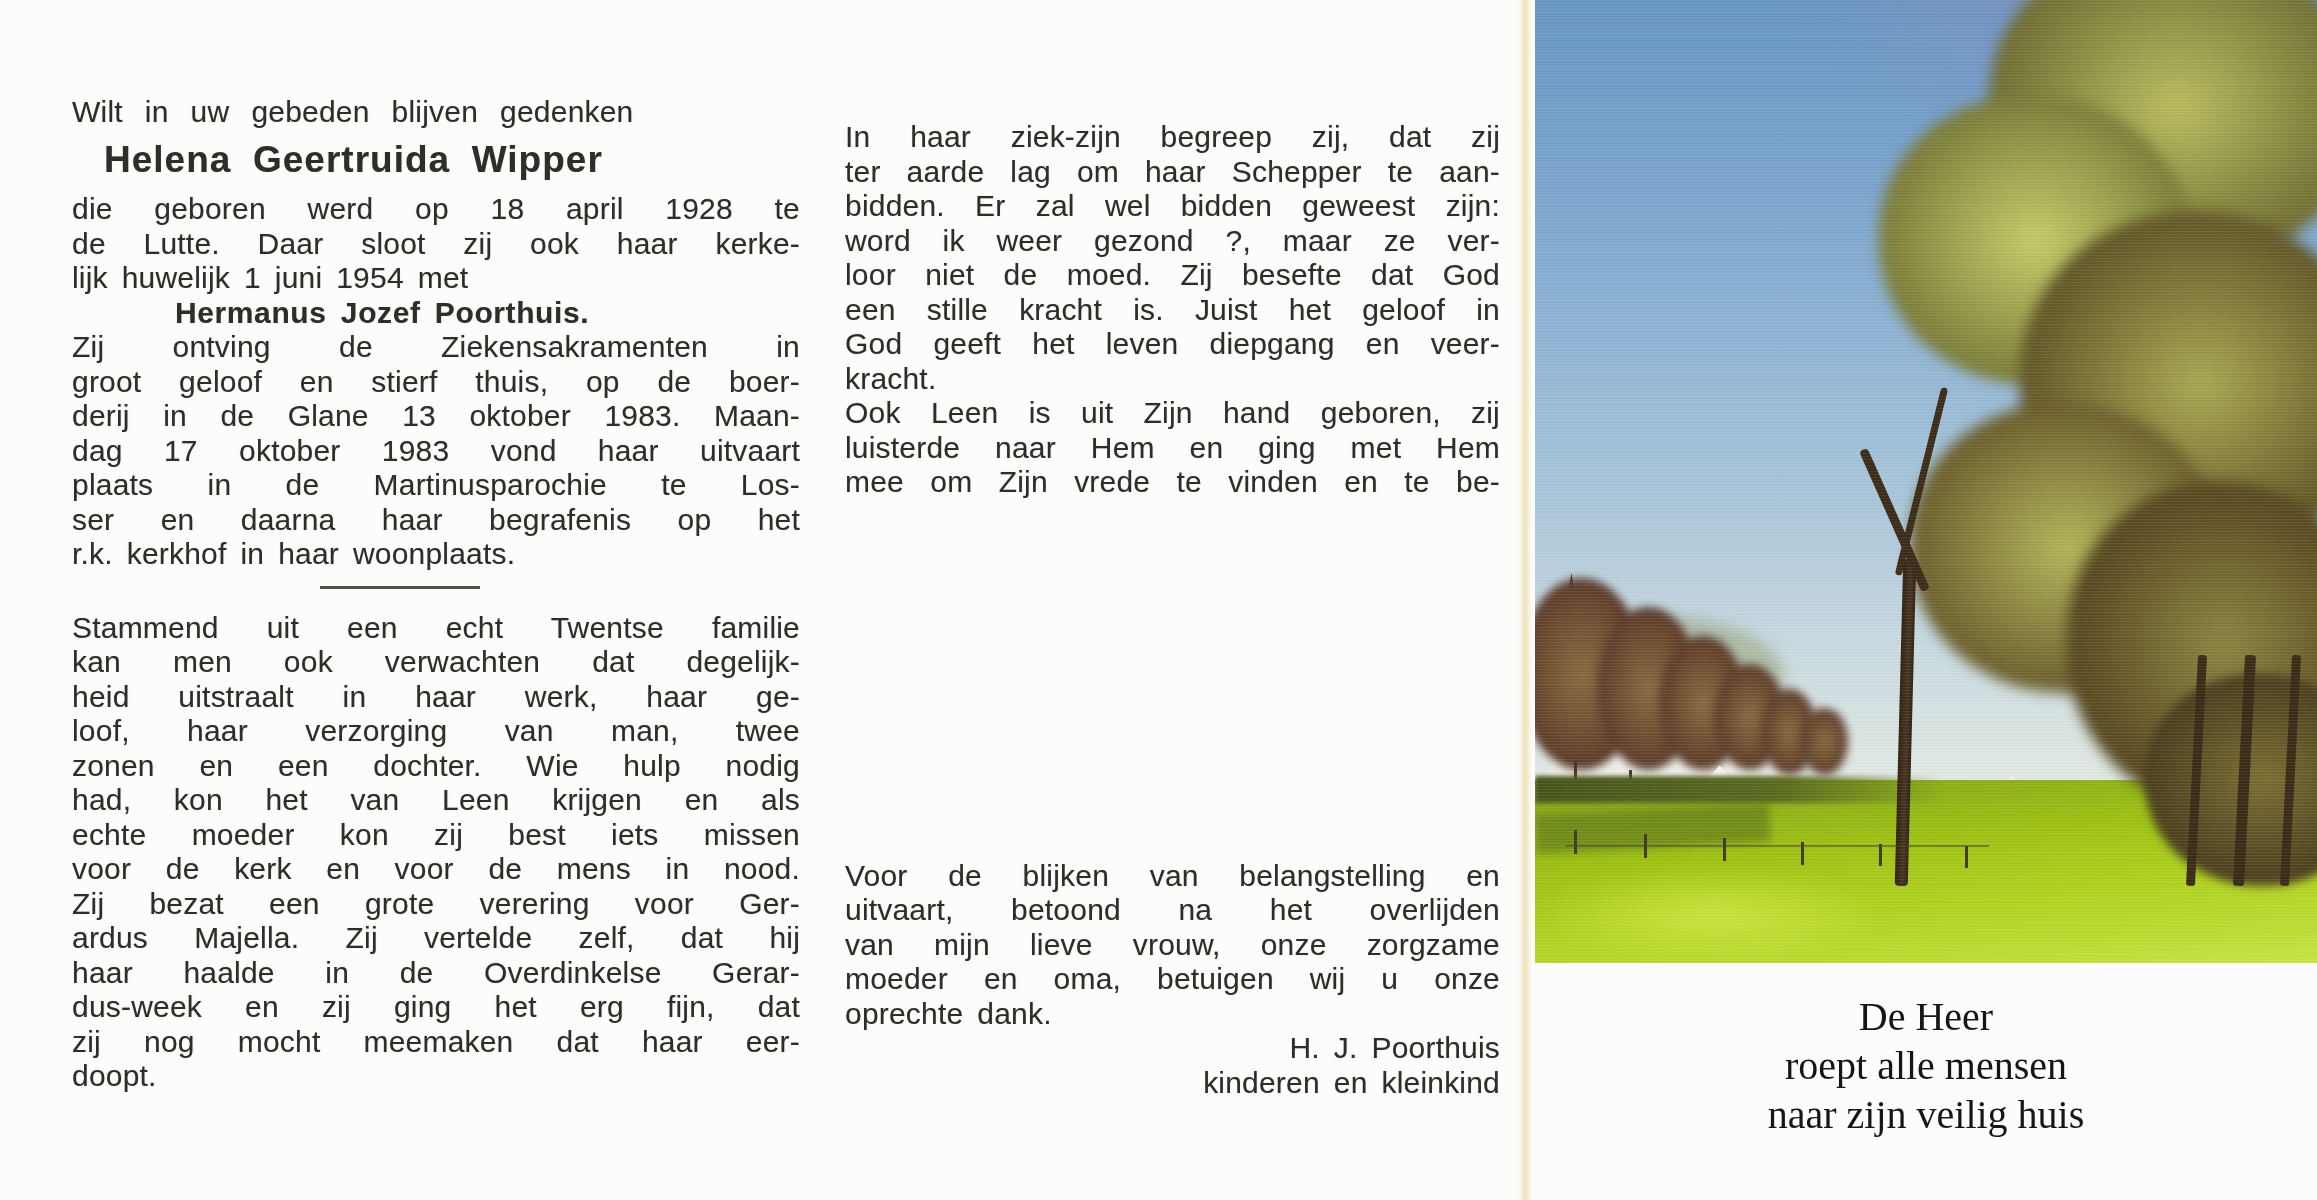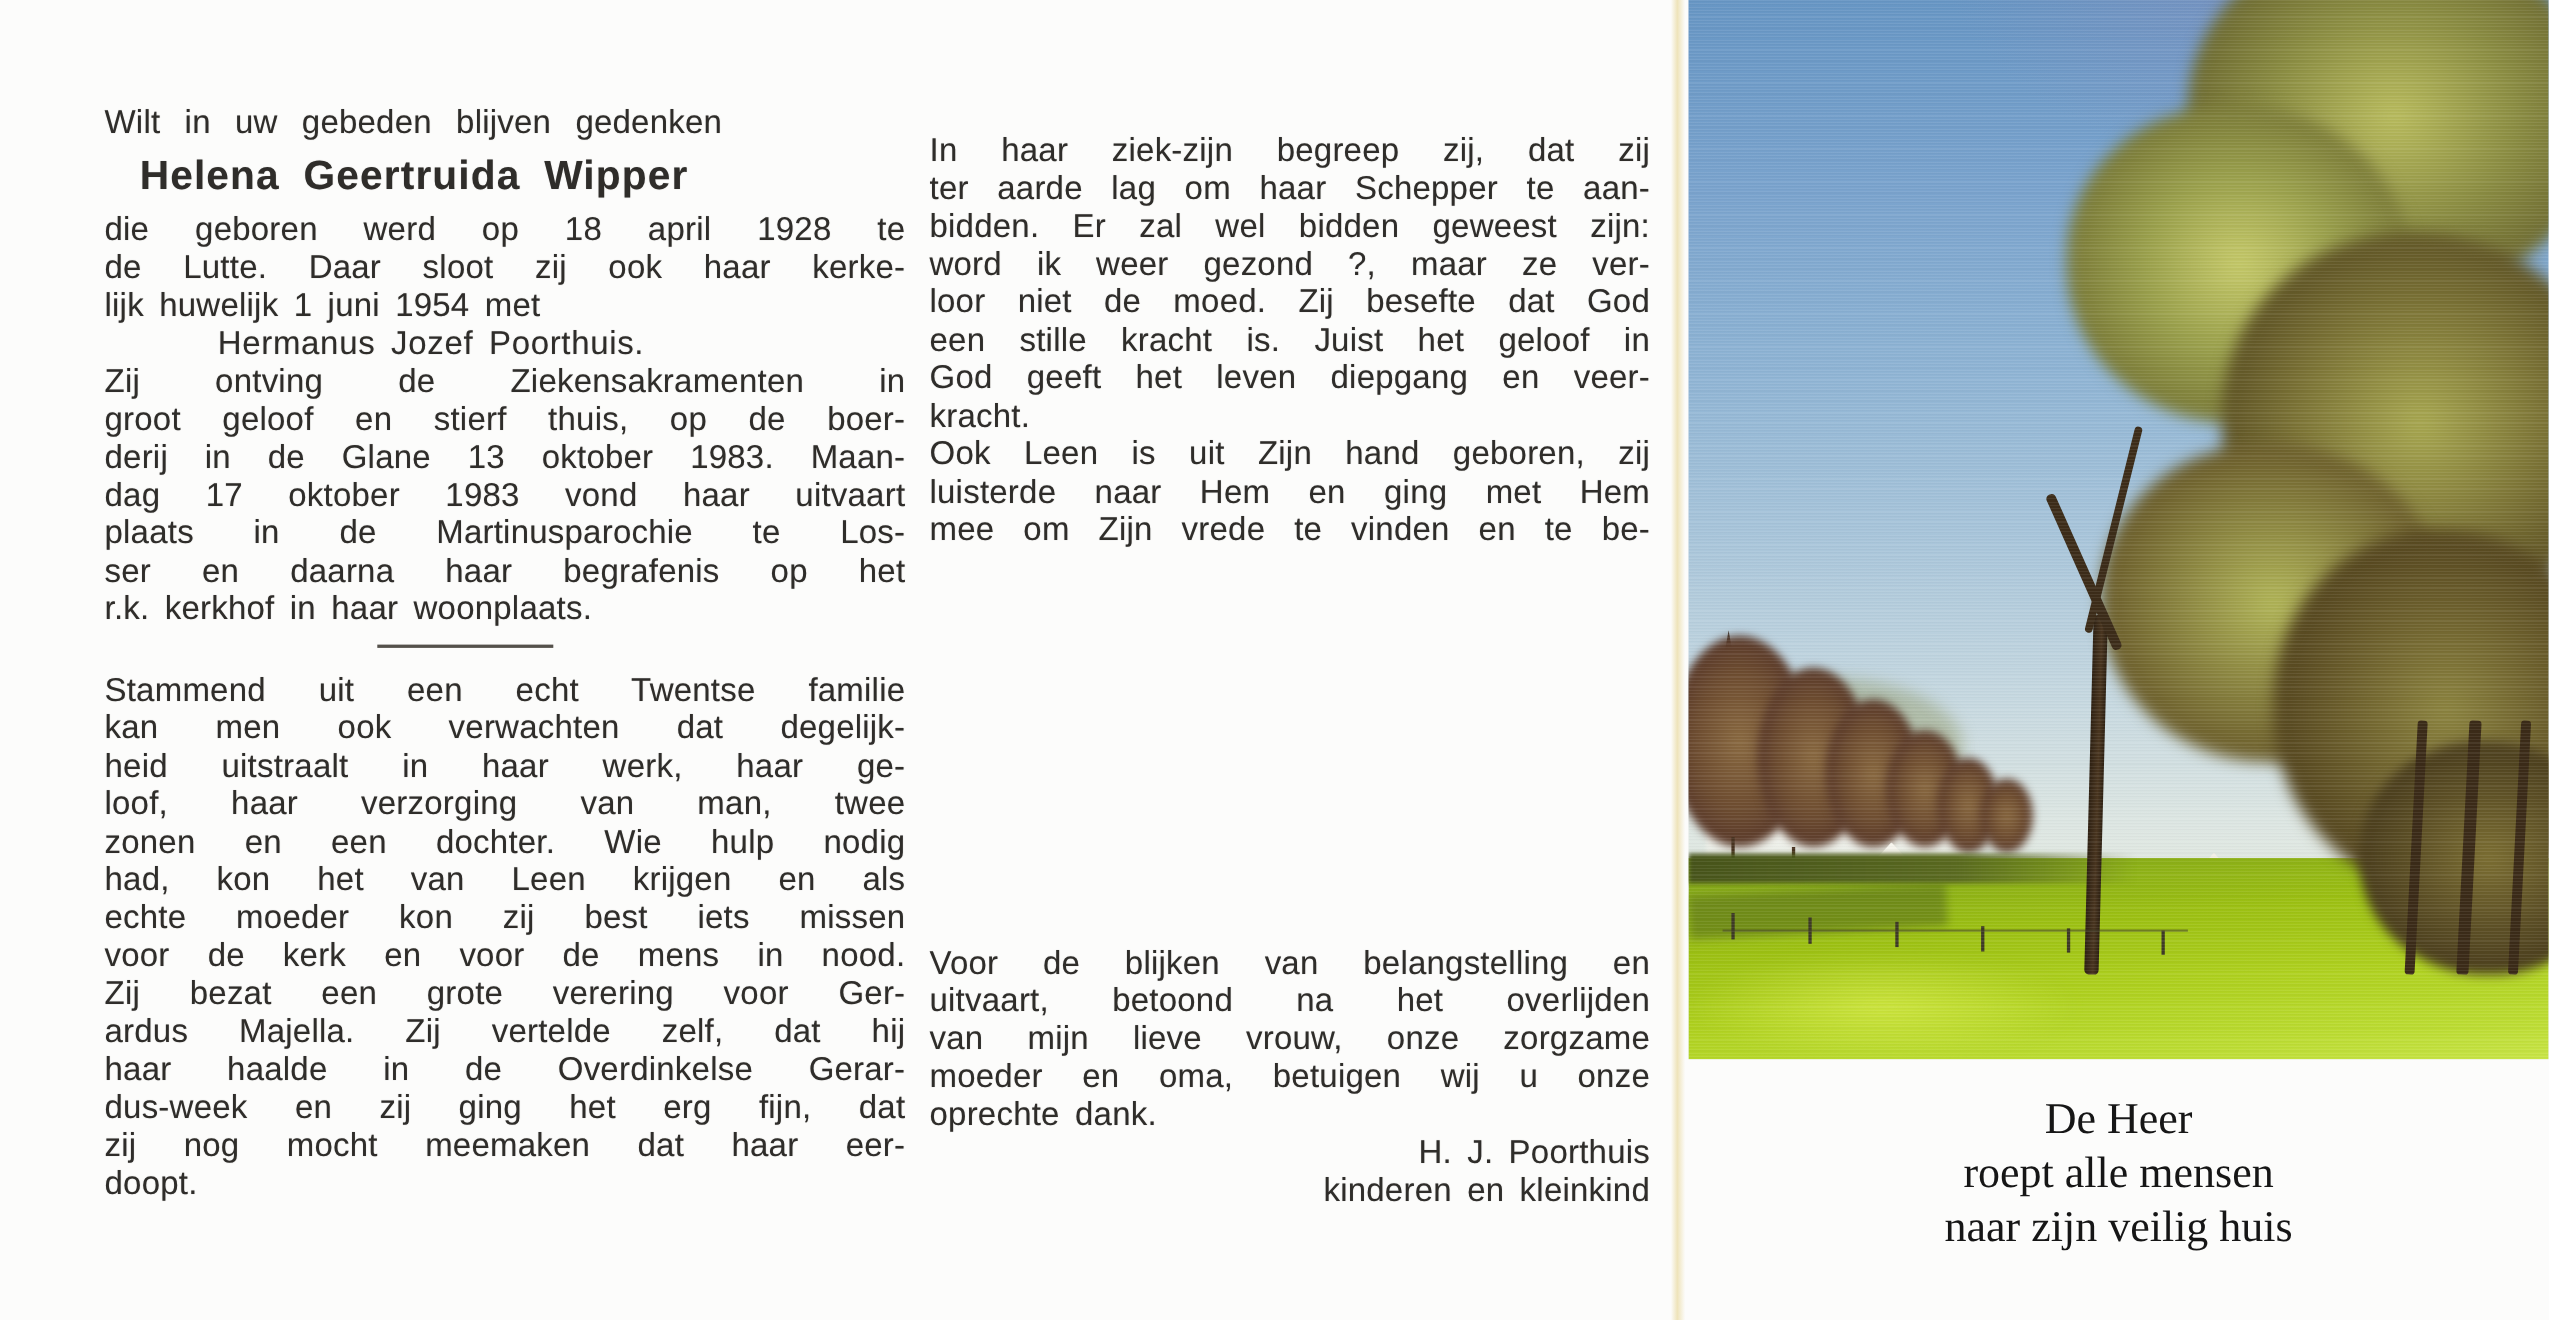--- a/index.html
+++ b/index.html
@@ -7,31 +7,31 @@
     width:2317px;height:1200px;position:relative;overflow:hidden;
     background:#fcfcfb;
     font-family:"Liberation Sans", sans-serif;
   }
   .page{position:absolute;inset:0;}
 
   
   .col{position:absolute;color:#2f2d2a;font-size:30px;line-height:34.5px;
        letter-spacing:.2px;word-spacing:.18em;
        text-shadow:0 0 1px rgba(47,45,42,.30);}
-  .col-left{left:72px;top:92px;width:728px;margin-left:23px;}
+  .col-left{left:72px;top:92px;width:728px;}
   .col-middle{left:845px;top:112px;width:655px;}
 
   .intro{word-spacing:.45em;line-height:40px;}
   .name{font-weight:bold;font-size:37px;line-height:48px;margin-top:4px;
         padding-left:32px;letter-spacing:1px;word-spacing:.28em;}
   .block{margin-top:8px;}
   .ln{min-height:34.5px;}
   .ln.j{text-align:justify;text-align-last:justify;}
   .ln.l{text-align:left;}
-  .ln.b{font-weight:normal;padding-left:103px;letter-spacing:.6px;text-align:left;}
+  .ln.b{font-weight:bold;padding-left:103px;letter-spacing:.6px;text-align:left;}
   .ln.sig{padding-left:205px;text-align:right;}
   .divider{width:160px;height:3px;background:#55514b;margin:14px 0 0 248px;}
   .p2{margin-top:22px;}
   .thanks{margin-top:359px;}
 
   
   .fold{position:absolute;left:1519px;top:0;width:13px;height:1200px;
         background:linear-gradient(90deg,rgba(245,238,205,0) 0%,#ecdfae 45%,rgba(245,238,205,0) 100%);
         opacity:.85;}
   .photo{position:absolute;left:1535px;top:0;width:782px;height:963px;overflow:hidden;

